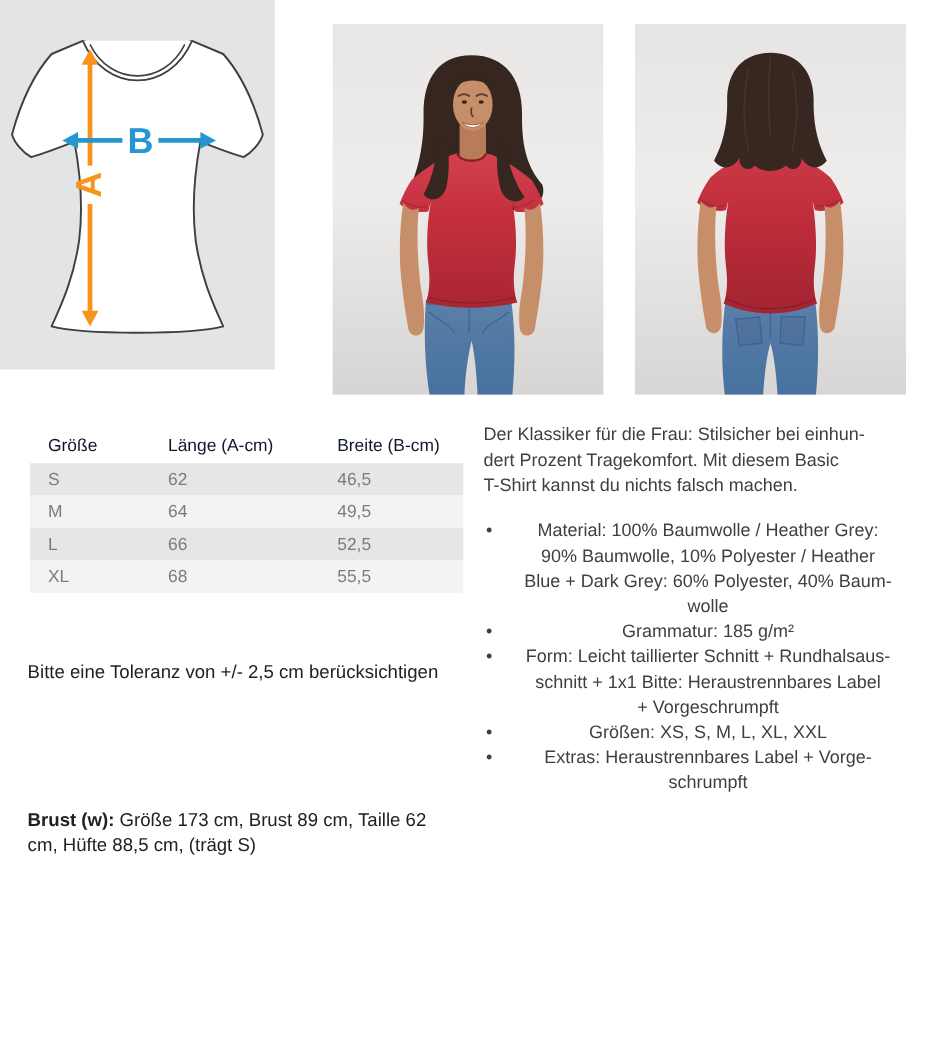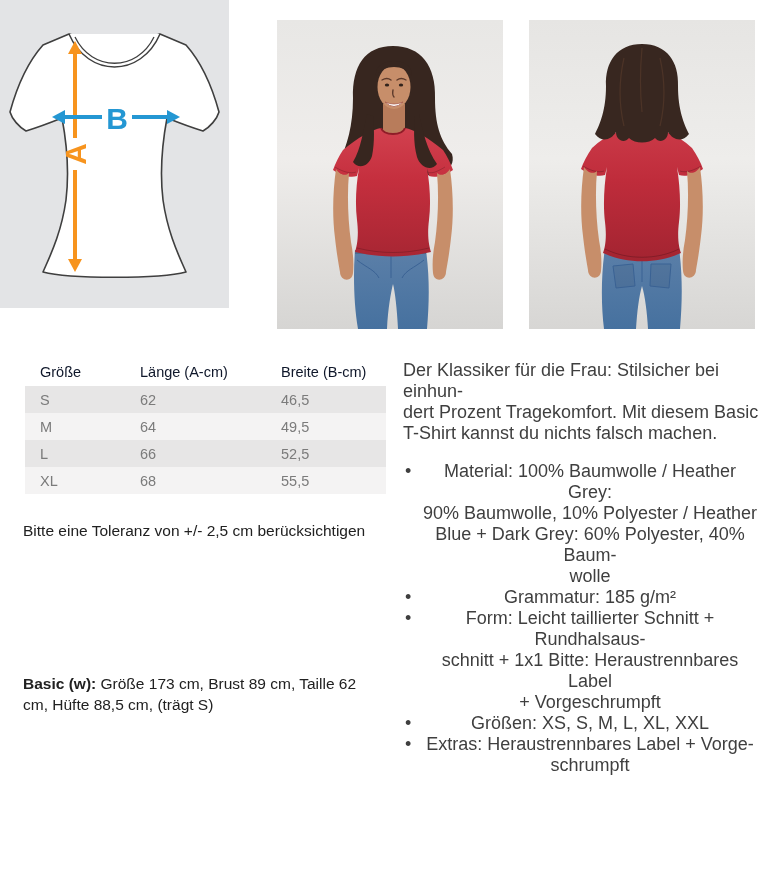--- a/index.html
+++ b/index.html
@@ -14,25 +14,25 @@
   
   #size-table{position:absolute;left:25px;top:357px;width:361px;border-collapse:collapse;table-layout:fixed;
               font-size:14.5px;}
   #size-table col.c1{width:115px;} #size-table col.c2{width:141px;} #size-table col.c3{width:105px;}
   #size-table th{font-weight:400;color:#0f172a;text-align:left;height:29px;padding:0;vertical-align:middle;}
   #size-table td{color:#7b7b7b;height:27px;padding:0;vertical-align:middle;}
   #size-table th:first-child,#size-table td:first-child{padding-left:15px;}
   #size-table tbody tr:nth-child(odd){background:#e7e6e6;}
   #size-table tbody tr:nth-child(even){background:#f4f3f3;}
   
-  #tolerance-note{position:absolute;left:23px;top:520px;width:375px;font-size:15.5px;line-height:21px;color:#212121;}
+  #tolerance-note{position:absolute;left:23px;top:550px;width:375px;font-size:15.5px;line-height:21px;color:#212121;}
   #model-info{position:absolute;left:23px;top:673px;width:378px;font-size:15.5px;line-height:21px;color:#212121;white-space:pre-line;}
   #model-info b{font-weight:700;}
   
-  #description{position:absolute;left:403px;top:352px;width:356px;font-size:18px;line-height:21px;color:#3f3f3f;margin-top:8px;}
+  #description{position:absolute;left:403px;top:352px;width:356px;font-size:15px;line-height:21px;color:#3f3f3f;}
   #description .intro{margin:0 0 17px 0;white-space:pre-line;}
   #description ul{list-style:none;margin:0;padding:0;}
   #description li{position:relative;padding-left:18px;white-space:pre-line;text-align:center;}
   #description li::before{content:"\2022";position:absolute;left:2px;top:0;color:#3f3f3f;}
 </style>
 </head>
 <body>
 
 <div id="page">
 
@@ -261,21 +261,21 @@
         <tr>
           <td>XL</td>
           <td>68</td>
           <td>55,5</td>
         </tr>
       </tbody>
   </table>
 
   <div id="tolerance-note">Bitte eine Toleranz von +/- 2,5 cm berücksichtigen</div>
 
-  <div id="model-info"><b>Basic (w):</b><span> Größe 173 cm, Brust 89 cm, Taille 62
+  <div id="model-info"><b>Brust (w):</b><span> Größe 173 cm, Brust 89 cm, Taille 62
 cm, Hüfte 88,5 cm, (trägt S)</span></div>
 
   <div id="description">
     <p class="intro">Der Klassiker für die Frau: Stilsicher bei einhun-
 dert Prozent Tragekomfort. Mit diesem Basic
 T-Shirt kannst du nichts falsch machen.</p>
     <ul>
         <li>Material: 100% Baumwolle / Heather Grey:
 90% Baumwolle, 10% Polyester / Heather
 Blue + Dark Grey: 60% Polyester, 40% Baum-

